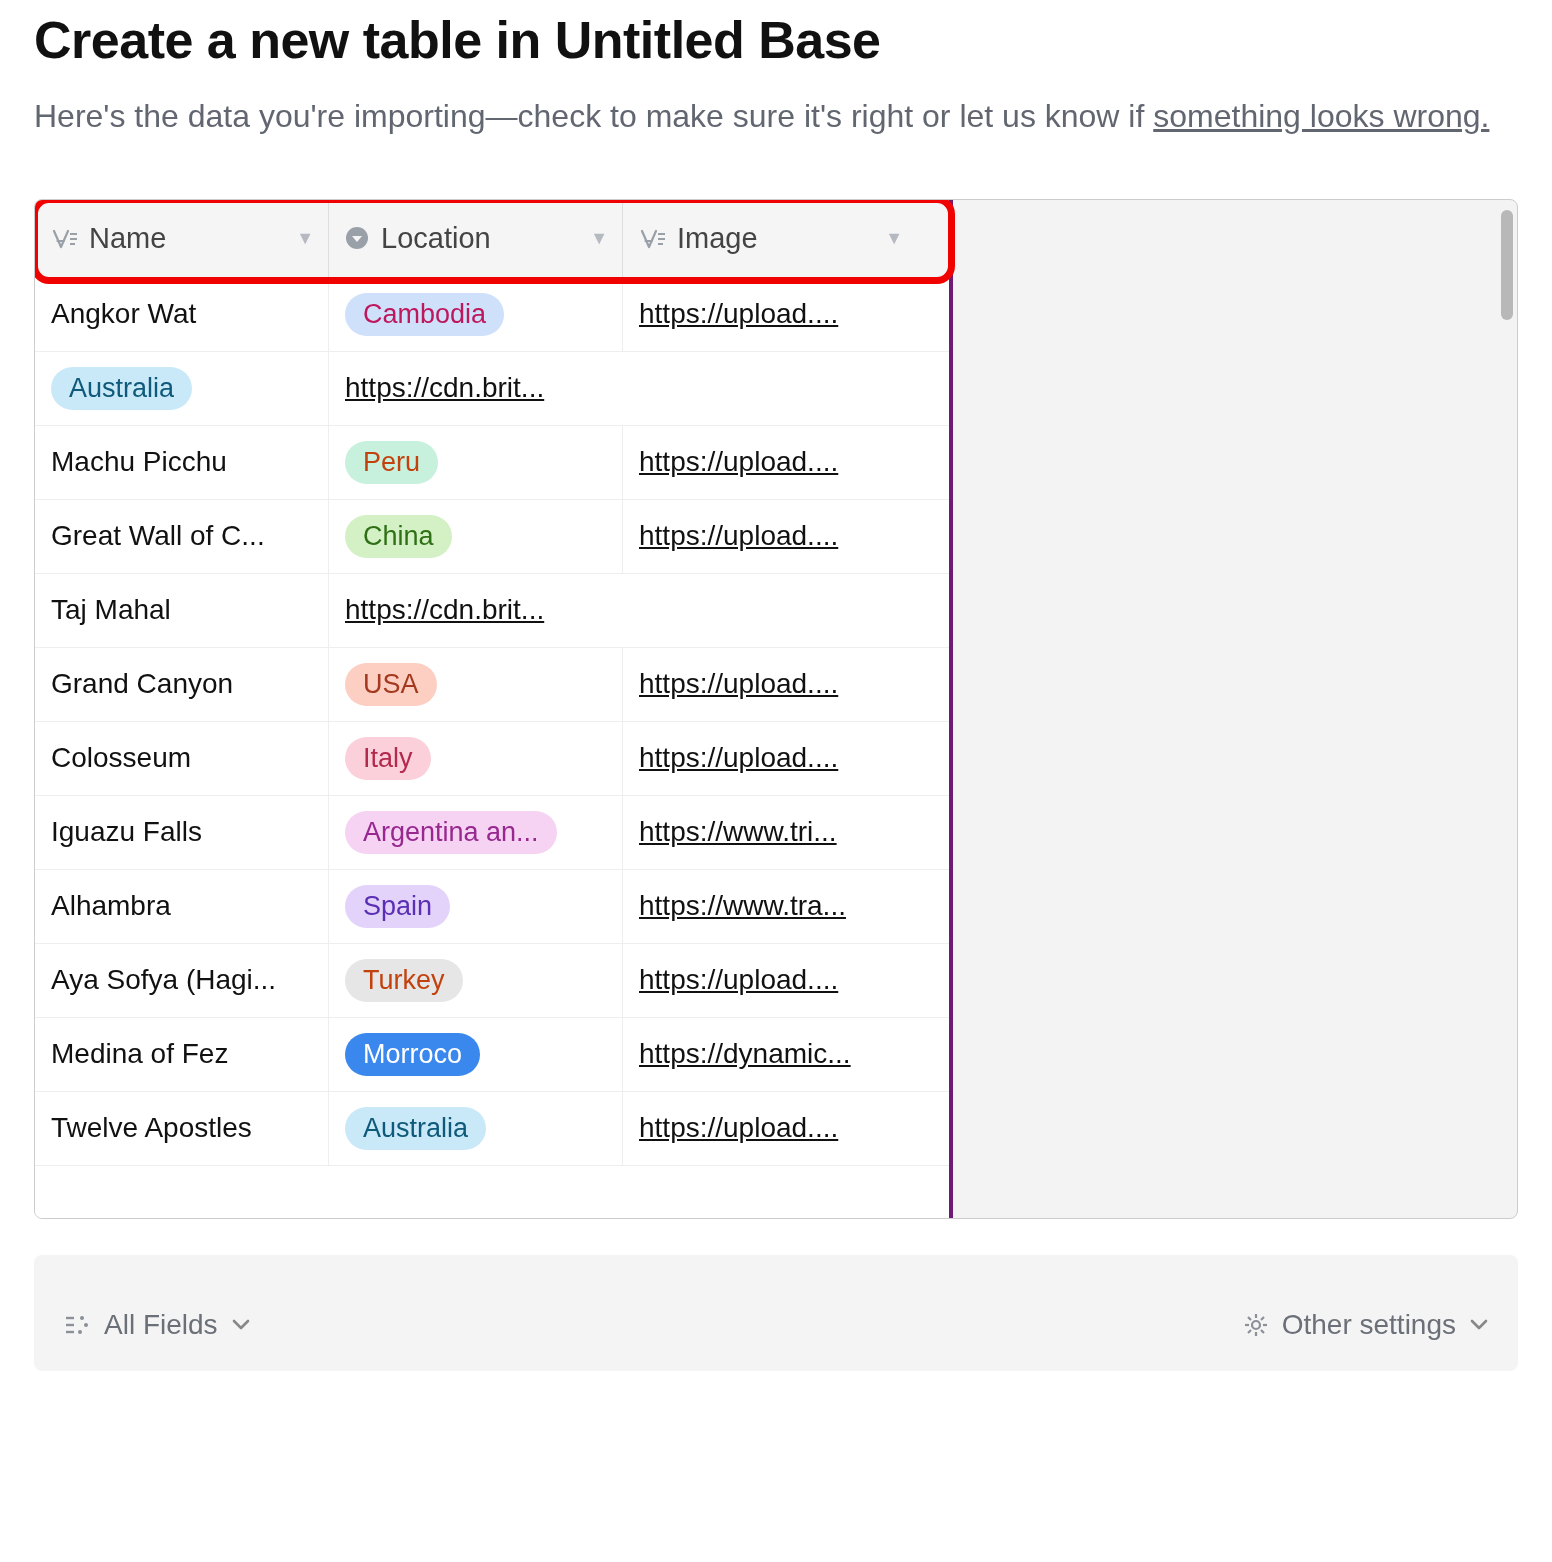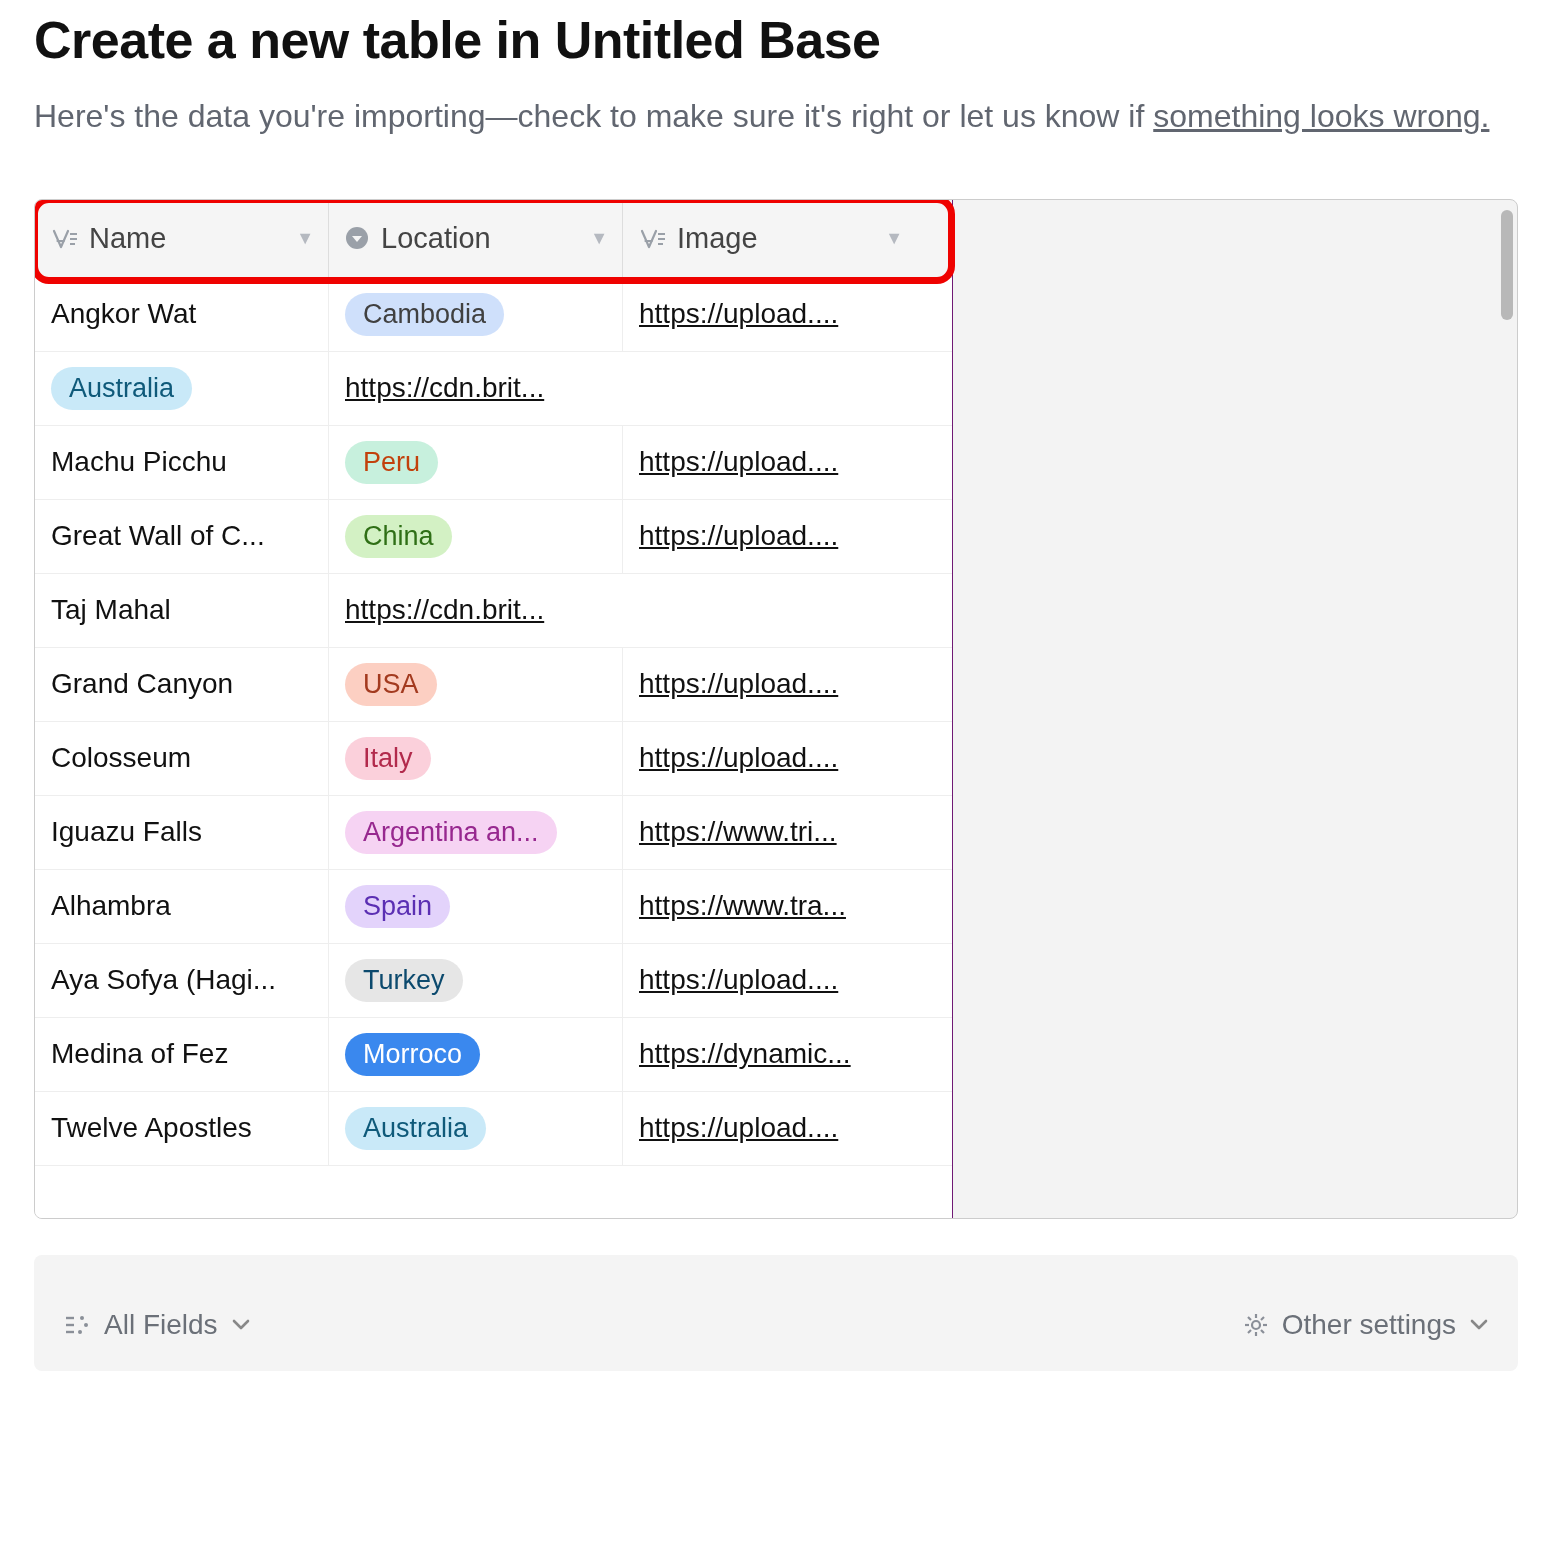--- a/index.html
+++ b/index.html
@@ -48,21 +48,21 @@
     height: 110px;
     background: #b8b8b8;
     border-radius: 6px;
   }
 
   .table-inner {
     background: #fff;
     width: 918px;
     height: 100%;
     overflow: hidden;
-    border-right: 1px solid #701a75;
+    border-right: 4px solid #701a75;
   }
 
   .col-headers {
     display: flex;
     height: 78px;
     background: #f5f5f5;
     border-bottom: 1px solid #ddd;
   }
   .col-header {
     display: flex;
@@ -230,21 +230,21 @@
           </span>
           <span class="hdr-label">Image</span>
           <span class="hdr-caret">▼</span>
         </div>
       </div>
 
       <div class="rows" id="rows-container">
           <div class="row">
             <div class="cell col1 cell-name">Angkor Wat</div>
             <div class="cell col2">
-              <span class="pill" style="background: rgb(207, 224, 251); color: #404040;">Cambodia</span>
+              <span class="pill" style="background: rgb(207, 224, 251); color: #be185d;">Cambodia</span>
             </div>
             <div class="cell col3">
               <span class="cell-link">https://upload....</span>
             </div>
           </div>
           <div class="row">
             <div class="cell col2">
               <span class="pill" style="background: rgb(201, 233, 248); color: rgb(15, 90, 122);">Australia</span>
             </div>
             <div class="cell col3">
@@ -307,21 +307,21 @@
             <div class="cell col2">
               <span class="pill" style="background: rgb(227, 211, 251); color: rgb(91, 47, 179);">Spain</span>
             </div>
             <div class="cell col3">
               <span class="cell-link">https://www.tra...</span>
             </div>
           </div>
           <div class="row">
             <div class="cell col1 cell-name">Aya Sofya (Hagi...</div>
             <div class="cell col2">
-              <span class="pill" style="background: rgb(230, 230, 230); color: #0c4a6e;">Turkey</span>
+              <span class="pill" style="background: rgb(230, 230, 230); color: #c2410c;">Turkey</span>
             </div>
             <div class="cell col3">
               <span class="cell-link">https://upload....</span>
             </div>
           </div>
           <div class="row">
             <div class="cell col1 cell-name">Medina of Fez</div>
             <div class="cell col2">
               <span class="pill" style="background: rgb(58, 136, 238); color: rgb(255, 255, 255);">Morroco</span>
             </div>

